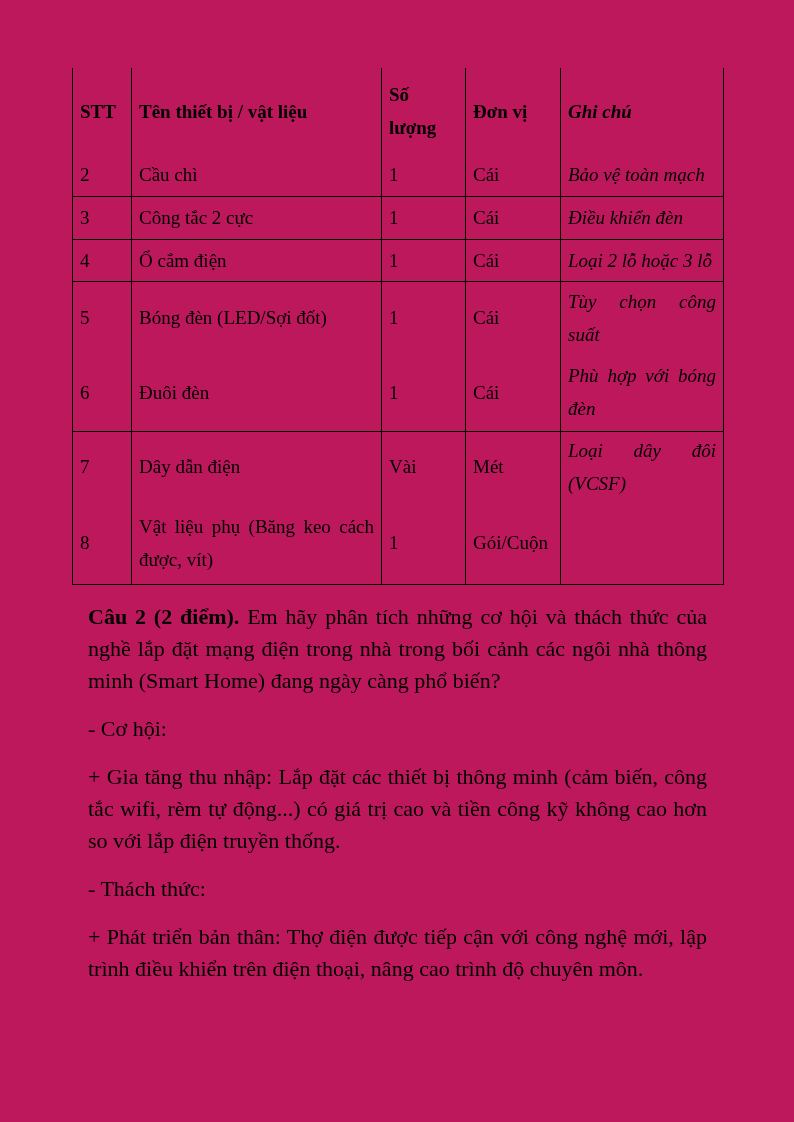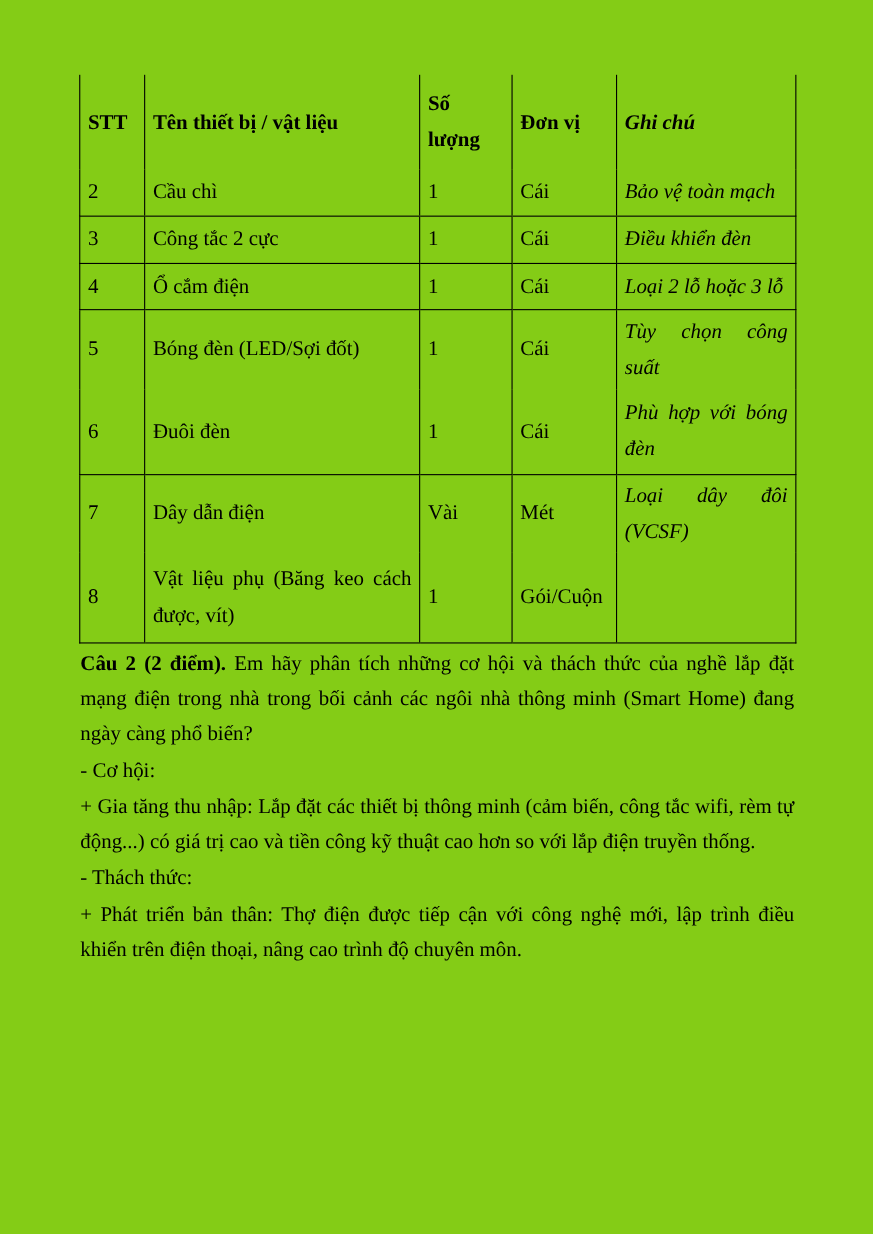--- a/index.html
+++ b/index.html
@@ -1,20 +1,20 @@
 <!DOCTYPE html>
 <html><head>
 <meta charset="utf-8">
 <style>
   html, body { margin: 0; padding: 0; background: #ffffff; }
   .page {
     position: relative;
     width: 794px;
     height: 1122px;
-    background: #84cc16;
+    background: #be185d;
     overflow: hidden;
     font-family: "Liberation Serif", "DejaVu Serif", serif;
     color: #000000;
   }
   .doc {
     position: absolute;
     left: 72px;
     top: 68px;
     width: 651px;
   }
@@ -42,22 +42,22 @@
   thead tr { height: 86px; }
   tbody tr:nth-child(1) { height: 42px; }
   tbody tr:nth-child(2) { height: 43px; }
   tbody tr:nth-child(3) { height: 42px; }
   tbody tr:nth-child(4) { height: 73px; }
   tbody tr:nth-child(5) { height: 77px; }
   tbody tr:nth-child(6) { height: 66px; }
   tbody tr:nth-child(7) { height: 83px; }
   .text-block { margin-top: 3px; }
   .text-block p {
-    margin: 1px;
-    font-size: 19px;
+    margin: 16px;
+    font-size: 22px;
     line-height: 32px;
     text-align: justify;
   }
   .text-block p.bold { font-weight: bold; }
   .text-block strong { font-weight: bold; }
 </style>
 </head>
 <body>
 
 <div class="page">
@@ -129,19 +129,19 @@
           <td>1</td>
           <td>Gói/Cuộn</td>
           <td></td>
         </tr>
       </tbody>
     </table>
 
     <div class="text-block">
       <p><strong>Câu 2 (2 điểm).</strong><span> Em hãy phân tích những cơ hội và thách thức của nghề lắp đặt mạng điện trong nhà trong bối cảnh các ngôi nhà thông minh (Smart Home) đang ngày càng phổ biến?</span></p>
       <p>- Cơ hội:</p>
-      <p>+ Gia tăng thu nhập: Lắp đặt các thiết bị thông minh (cảm biến, công tắc wifi, rèm tự động...) có giá trị cao và tiền công kỹ thuật cao hơn so với lắp điện truyền thống.</p>
+      <p>+ Gia tăng thu nhập: Lắp đặt các thiết bị thông minh (cảm biến, công tắc wifi, rèm tự động...) có giá trị cao và tiền công kỹ không cao hơn so với lắp điện truyền thống.</p>
       <p>- Thách thức:</p>
       <p>+ Phát triển bản thân: Thợ điện được tiếp cận với công nghệ mới, lập trình điều khiển trên điện thoại, nâng cao trình độ chuyên môn.</p>
     </div>
 
   </div>
 </div>
 
 </body></html>

